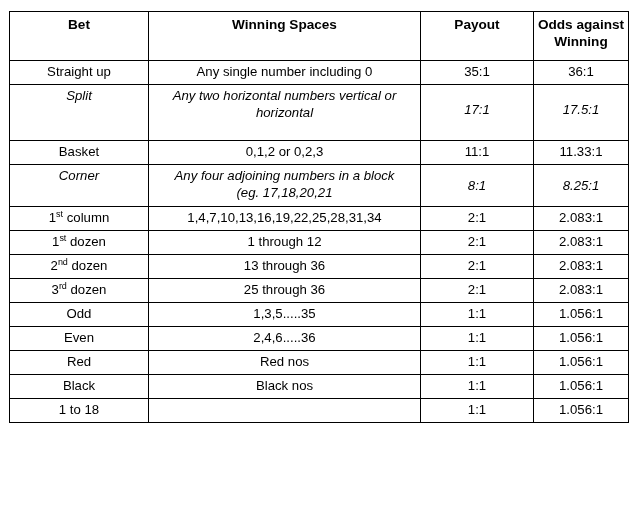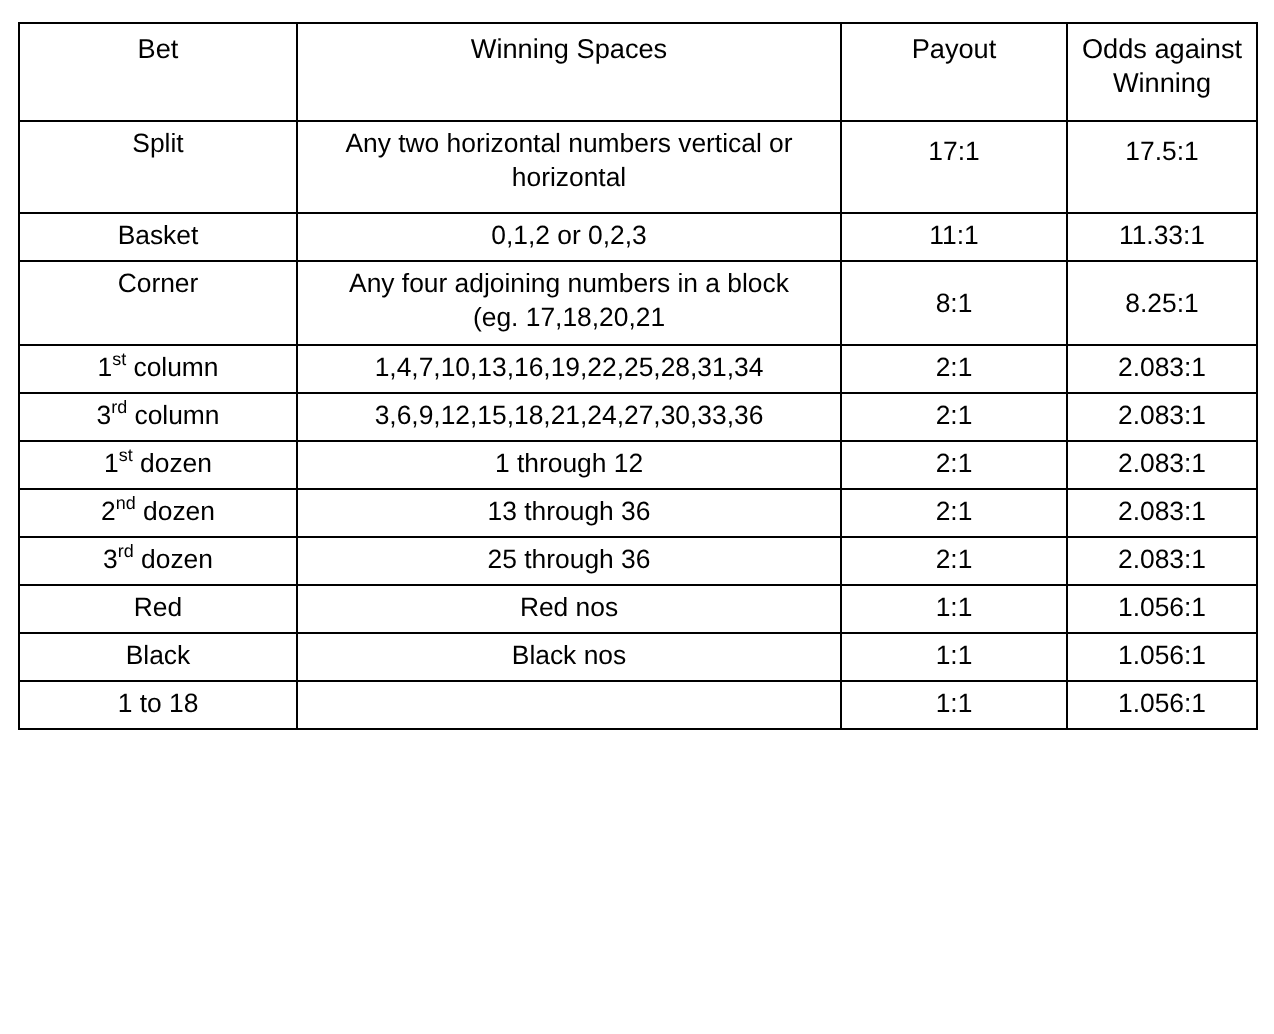--- a/index.html
+++ b/index.html
@@ -42,42 +42,43 @@
     text-align: center;
     font-size: 13.2px;
     line-height: 17px;
     padding: 1px 3px;
     vertical-align: top;
     word-wrap: break-word;
   }
 
   
   table.bet-table thead th {
-    font-weight: normal;
+    font-weight: bold;
     font-size: 13.6px;
     height: 43px;
     padding-top: 4px;
     vertical-align: top;
   }
 
   
   table.bet-table tbody td {
     height: 20px;
     padding-top: 2px;
   }
 
   
   table.bet-table tbody tr.tall td {
     height: 38px;
+    font-style: italic;
   }
 
   
   table.bet-table tbody tr.tall td.num-top {
     vertical-align: top;
-    padding-top: 6px;
+    padding-top: 16px;
   }
   
   table.bet-table tbody tr.tall td.num-mid {
     vertical-align: middle;
     padding-top: 0;
     margin-left: 44px;
   }
 
   .cell-line { display: block; }
 
@@ -103,20 +104,28 @@
         <th>Bet</th>
         <th>Winning Spaces</th>
         <th>Payout</th>
         <th>
           <span class="cell-line">Odds against</span>
           <span class="cell-line">Winning</span>
         </th>
       </tr>
     </thead>
     <tbody id="table-body">
+        <tr>
+          <td>Straight up</td>
+          <td>
+            <span class="cell-line">Any single number including 0</span>
+          </td>
+          <td>35:1</td>
+          <td>36:1</td>
+        </tr>
         <tr class="tall">
           <td>Split</td>
           <td>
             <span class="cell-line">Any two horizontal numbers vertical or</span>
             <span class="cell-line">horizontal</span>
           </td>
           <td class="num-top">17:1</td>
           <td class="num-top">17.5:1</td>
         </tr>
         <tr>
@@ -138,28 +147,20 @@
         </tr>
         <tr>
           <td><span>1</span><sup class="ord">st</sup><span> column</span></td>
           <td>
             <span class="cell-line">1,4,7,10,13,16,19,22,25,28,31,34</span>
           </td>
           <td>2:1</td>
           <td>2.083:1</td>
         </tr>
         <tr>
-          <td><span>3</span><sup class="ord">rd</sup><span> column</span></td>
-          <td>
-            <span class="cell-line">3,6,9,12,15,18,21,24,27,30,33,36</span>
-          </td>
-          <td>2:1</td>
-          <td>2.083:1</td>
-        </tr>
-        <tr>
           <td><span>1</span><sup class="ord">st</sup><span> dozen</span></td>
           <td>
             <span class="cell-line">1 through 12</span>
           </td>
           <td>2:1</td>
           <td>2.083:1</td>
         </tr>
         <tr>
           <td><span>2</span><sup class="ord">nd</sup><span> dozen</span></td>
           <td>
@@ -168,20 +169,36 @@
           <td>2:1</td>
           <td>2.083:1</td>
         </tr>
         <tr>
           <td><span>3</span><sup class="ord">rd</sup><span> dozen</span></td>
           <td>
             <span class="cell-line">25 through 36</span>
           </td>
           <td>2:1</td>
           <td>2.083:1</td>
+        </tr>
+        <tr>
+          <td>Odd</td>
+          <td>
+            <span class="cell-line">1,3,5.....35</span>
+          </td>
+          <td>1:1</td>
+          <td>1.056:1</td>
+        </tr>
+        <tr>
+          <td>Even</td>
+          <td>
+            <span class="cell-line">2,4,6.....36</span>
+          </td>
+          <td>1:1</td>
+          <td>1.056:1</td>
         </tr>
         <tr>
           <td>Red</td>
           <td>
             <span class="cell-line">Red nos</span>
           </td>
           <td>1:1</td>
           <td>1.056:1</td>
         </tr>
         <tr>

